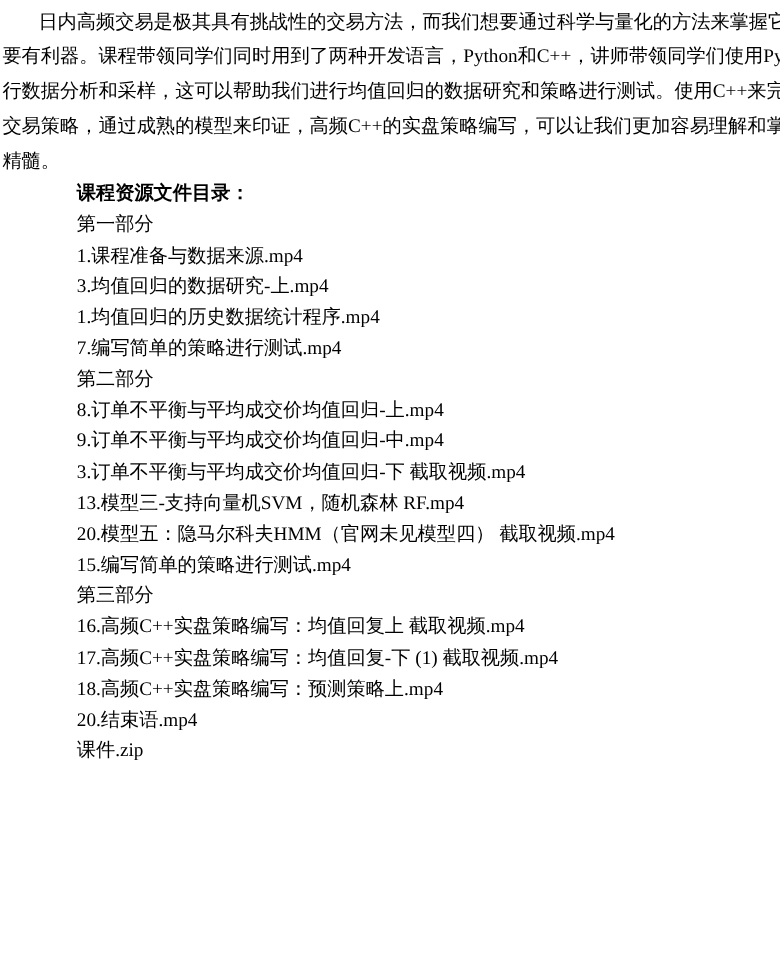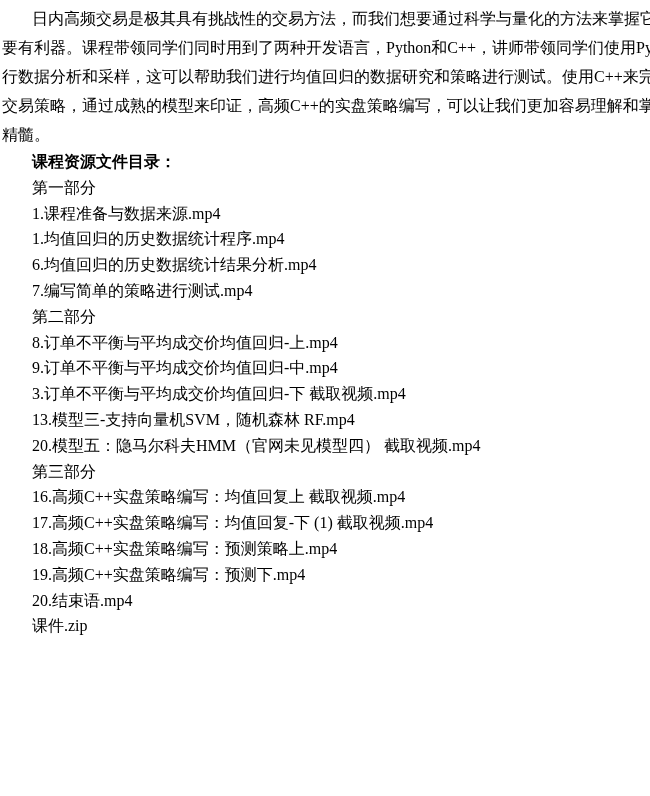--- a/index.html
+++ b/index.html
@@ -25,20 +25,21 @@
     padding-left: 2px;
   }
   .para-line.first {
     text-indent: 2em;
     padding-left: 0;
   }
   .dir-line {
     line-height: 25.8px;
     text-indent: 2em;
     white-space: nowrap;
+    margin-left: 32px;
   }
   .dir-heading {
     font-weight: bold;
   }
 </style>
 </head>
 <body>
 
 <div class="page">
 
@@ -48,34 +49,34 @@
     <div class="para-line">行数据分析和采样，这可以帮助我们进行均值回归的数据研究和策略进行测试。使用C++来完善我们的</div>
     <div class="para-line">交易策略，通过成熟的模型来印证，高频C++的实盘策略编写，可以让我们更加容易理解和掌握策略的</div>
     <div class="para-line">精髓。</div>
   </div>
 
   <div>
     <div class="dir-line dir-heading">课程资源文件目录：</div>
 
     <div class="dir-line">第一部分</div>
     <div class="dir-line">1.课程准备与数据来源.mp4</div>
+    <div class="dir-line">3.均值回归的数据研究-上.mp4</div>
     <div class="dir-line">1.均值回归的历史数据统计程序.mp4</div>
-    <div class="dir-line">6.均值回归的历史数据统计结果分析.mp4</div>
     <div class="dir-line">7.编写简单的策略进行测试.mp4</div>
 
     <div class="dir-line">第二部分</div>
     <div class="dir-line">8.订单不平衡与平均成交价均值回归-上.mp4</div>
     <div class="dir-line">9.订单不平衡与平均成交价均值回归-中.mp4</div>
     <div class="dir-line">3.订单不平衡与平均成交价均值回归-下 截取视频.mp4</div>
     <div class="dir-line">13.模型三-支持向量机SVM，随机森林 RF.mp4</div>
     <div class="dir-line">20.模型五：隐马尔科夫HMM（官网未见模型四） 截取视频.mp4</div>
+    <div class="dir-line">15.编写简单的策略进行测试.mp4</div>
 
     <div class="dir-line">第三部分</div>
     <div class="dir-line">16.高频C++实盘策略编写：均值回复上 截取视频.mp4</div>
     <div class="dir-line">17.高频C++实盘策略编写：均值回复-下 (1) 截取视频.mp4</div>
     <div class="dir-line">18.高频C++实盘策略编写：预测策略上.mp4</div>
-    <div class="dir-line">19.高频C++实盘策略编写：预测下.mp4</div>
     <div class="dir-line">20.结束语.mp4</div>
 
     <div class="dir-line">课件.zip</div>
   </div>
 
 </div>
 
 </body></html>

